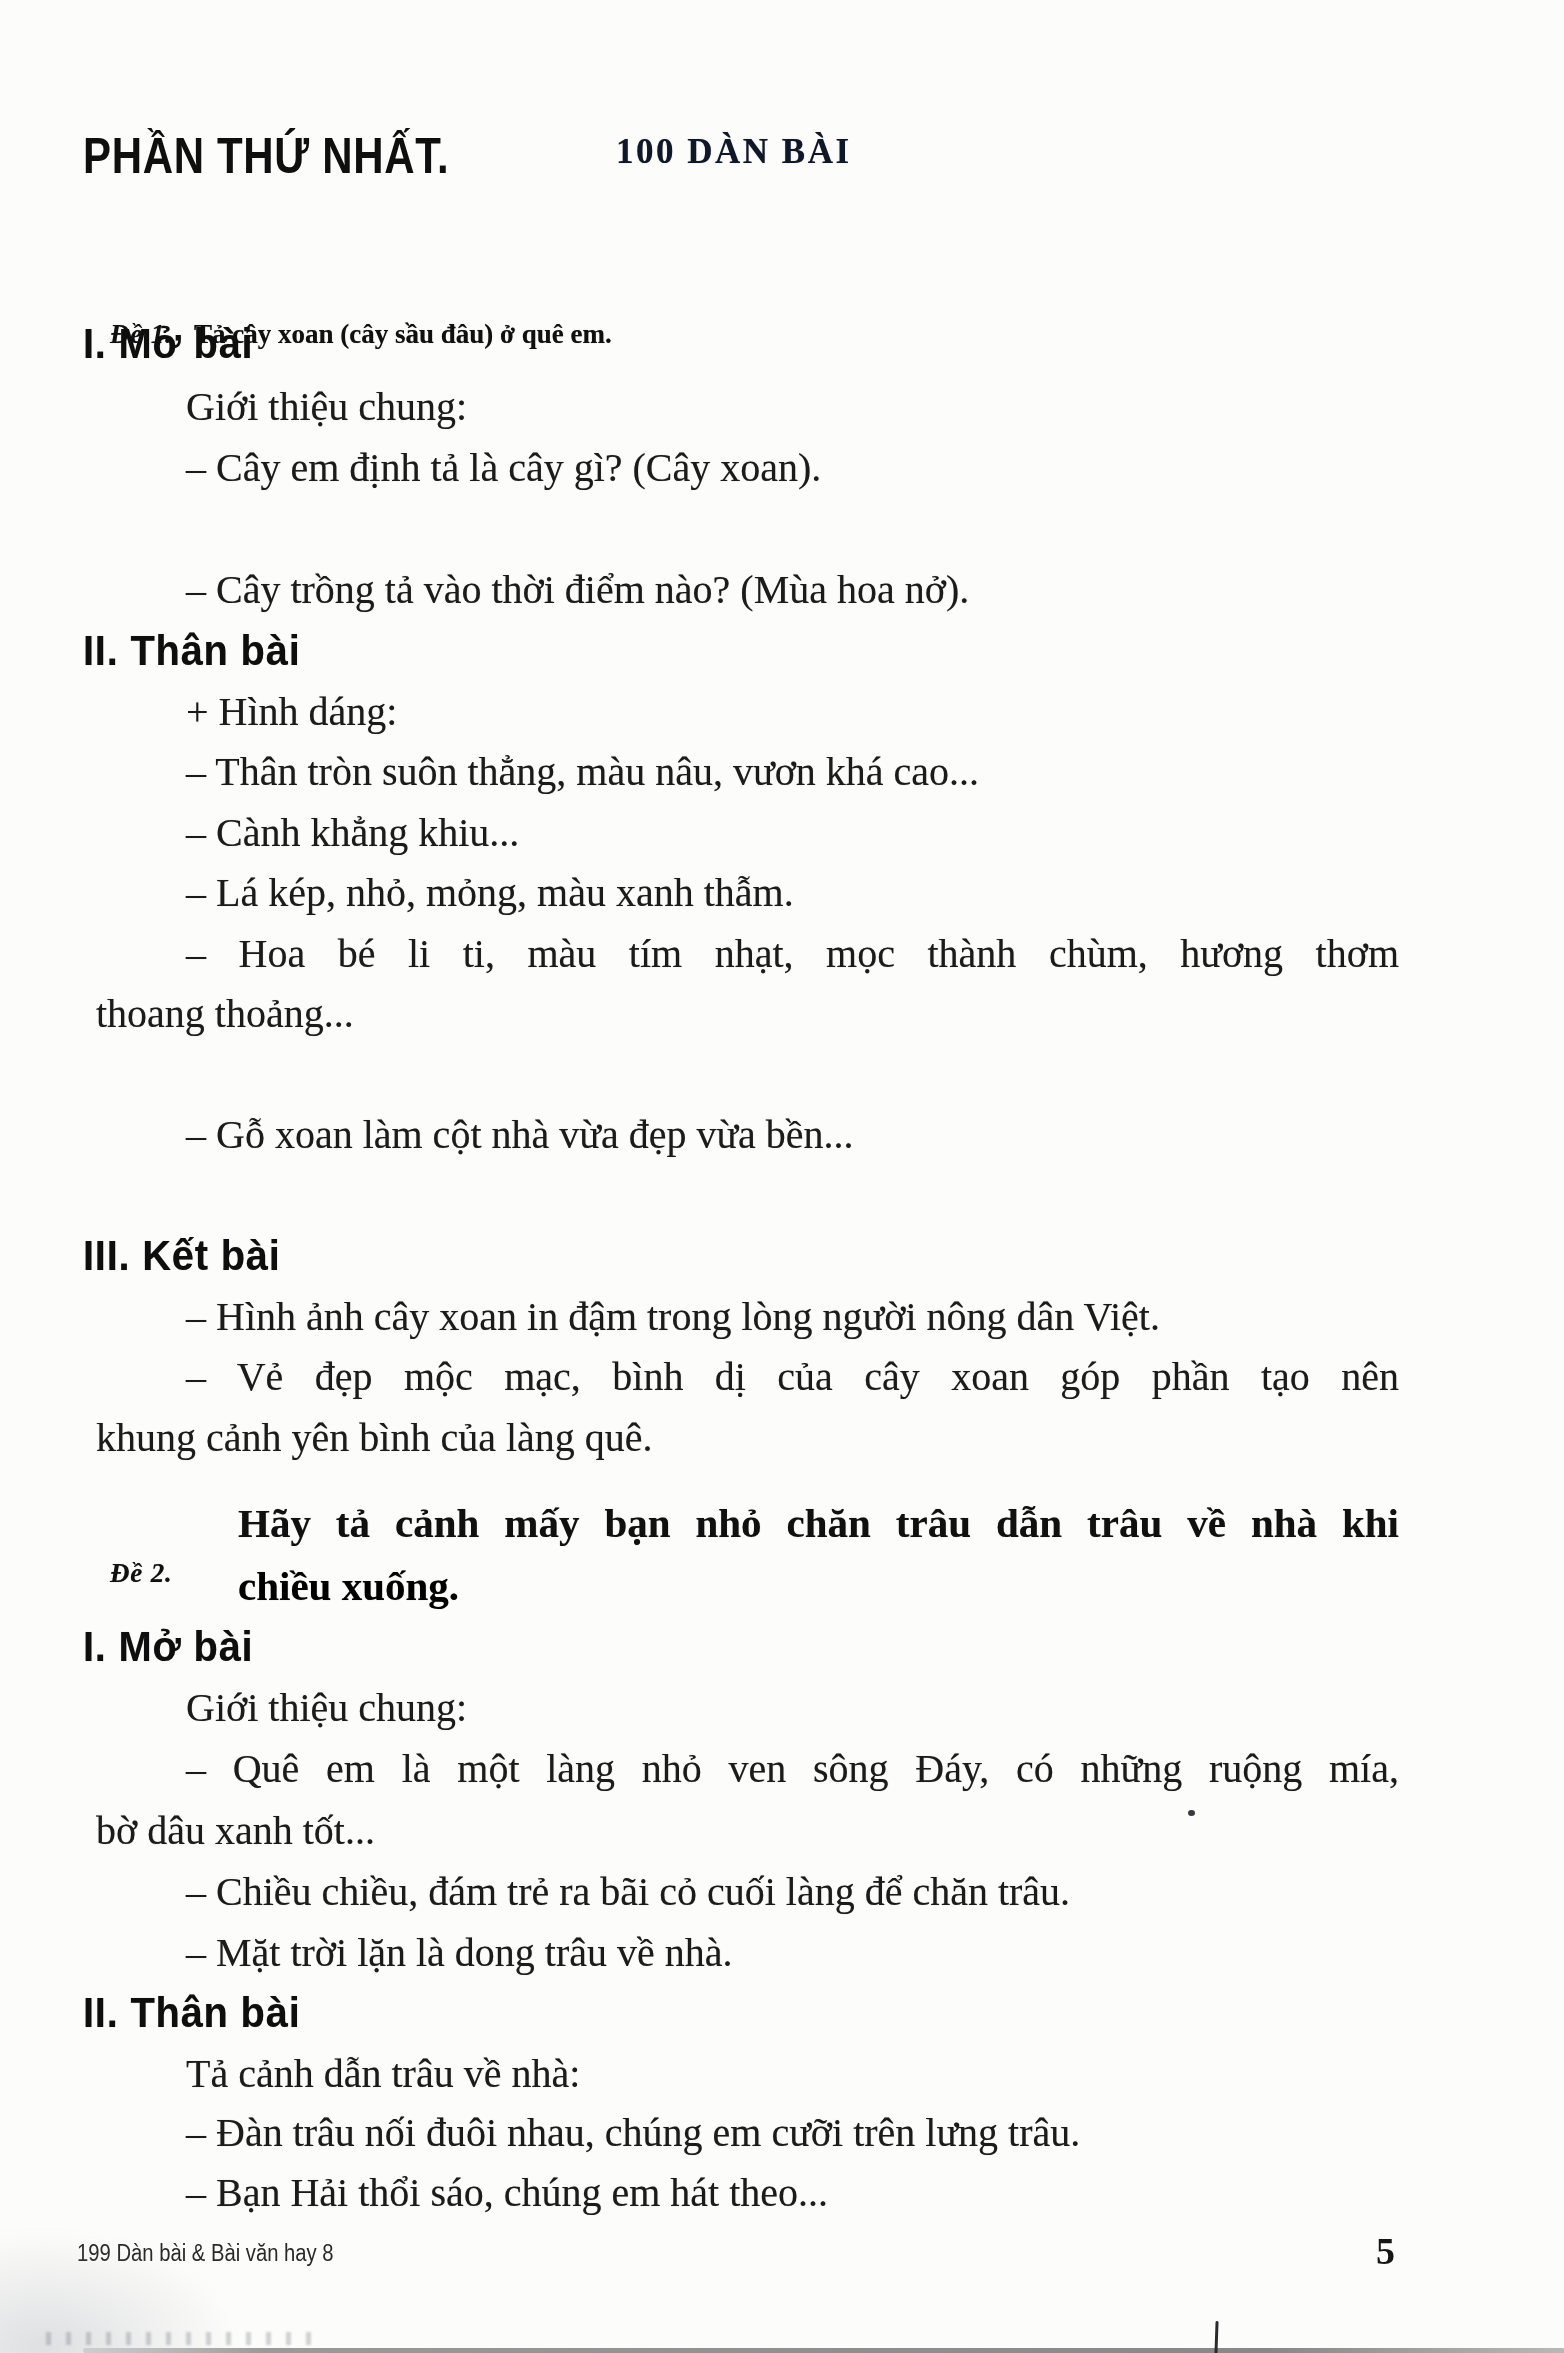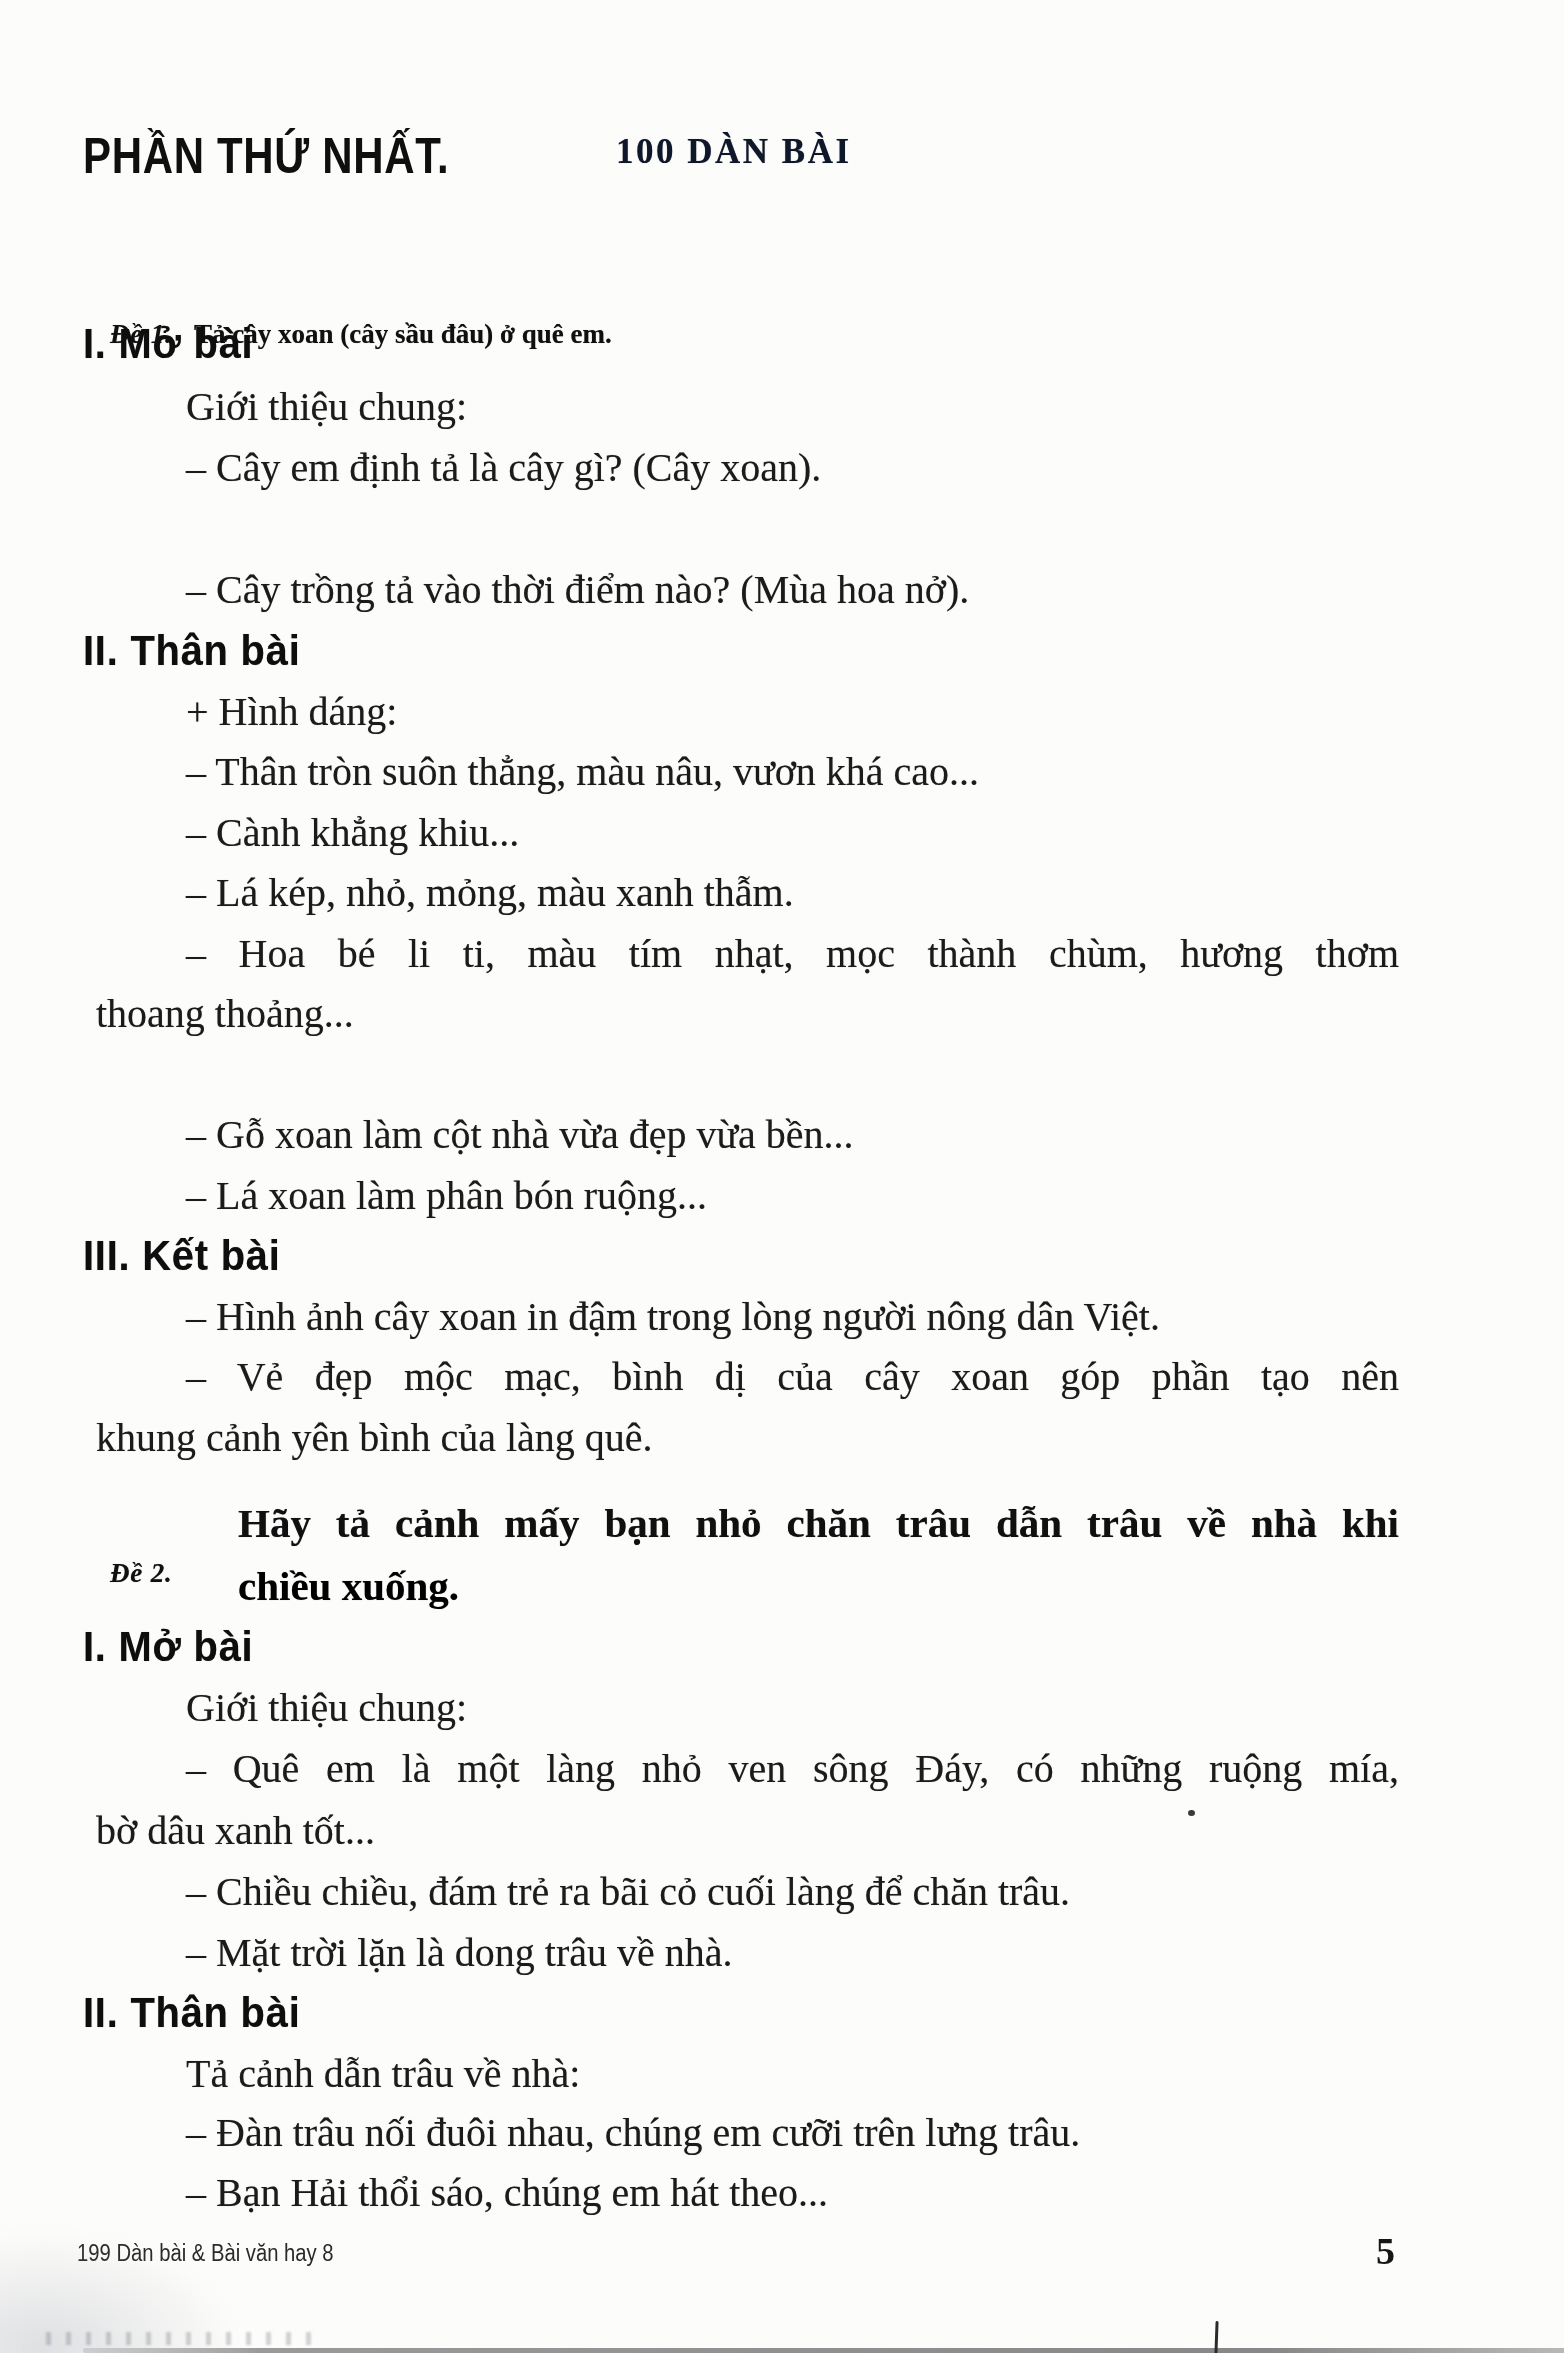--- a/index.html
+++ b/index.html
@@ -121,21 +121,20 @@
   <div class="ln" style="top:444px">– Cây em định tả là cây gì? (Cây xoan).</div>
   <div class="ln" style="top:566px">– Cây trồng tả vào thời điểm nào? (Mùa hoa nở).</div>
   <div class="ln hd" style="top:627px">II. Thân bài</div>
   <div class="ln" style="top:688px">+ Hình dáng:</div>
   <div class="ln" style="top:748px">– Thân tròn suôn thẳng, màu nâu, vươn khá cao...</div>
   <div class="ln" style="top:809px">– Cành khẳng khiu...</div>
   <div class="ln" style="top:869px">– Lá kép, nhỏ, mỏng, màu xanh thẫm.</div>
   <div class="ln js" style="top:930px">– Hoa bé li ti, màu tím nhạt, mọc thành chùm, hương thơm</div>
   <div class="ln fl" style="top:990px">thoang thoảng...</div>
   <div class="ln" style="top:1111px">– Gỗ xoan làm cột nhà vừa đẹp vừa bền...</div>
-  <div class="ln" style="top:1172px">– Lá xoan làm phân bón ruộng...</div>
   <div class="ln hd" style="top:1232px">III. Kết bài</div>
   <div class="ln" style="top:1293px">– Hình ảnh cây xoan in đậm trong lòng người nông dân Việt.</div>
   <div class="ln js" style="top:1353px">– Vẻ đẹp mộc mạc, bình dị của cây xoan góp phần tạo nên</div>
   <div class="ln fl" style="top:1414px">khung cảnh yên bình của làng quê.</div>
 
   <div class="topic" style="top:1498px">
     <span class="topic-label">Đề 2.</span>
   </div>
   <div class="topic2-text">Hãy tả cảnh mấy bạn nhỏ chăn trâu dẫn trâu về nhà khi</div>
   <div class="topic2-text2">chiều xuống.</div>

